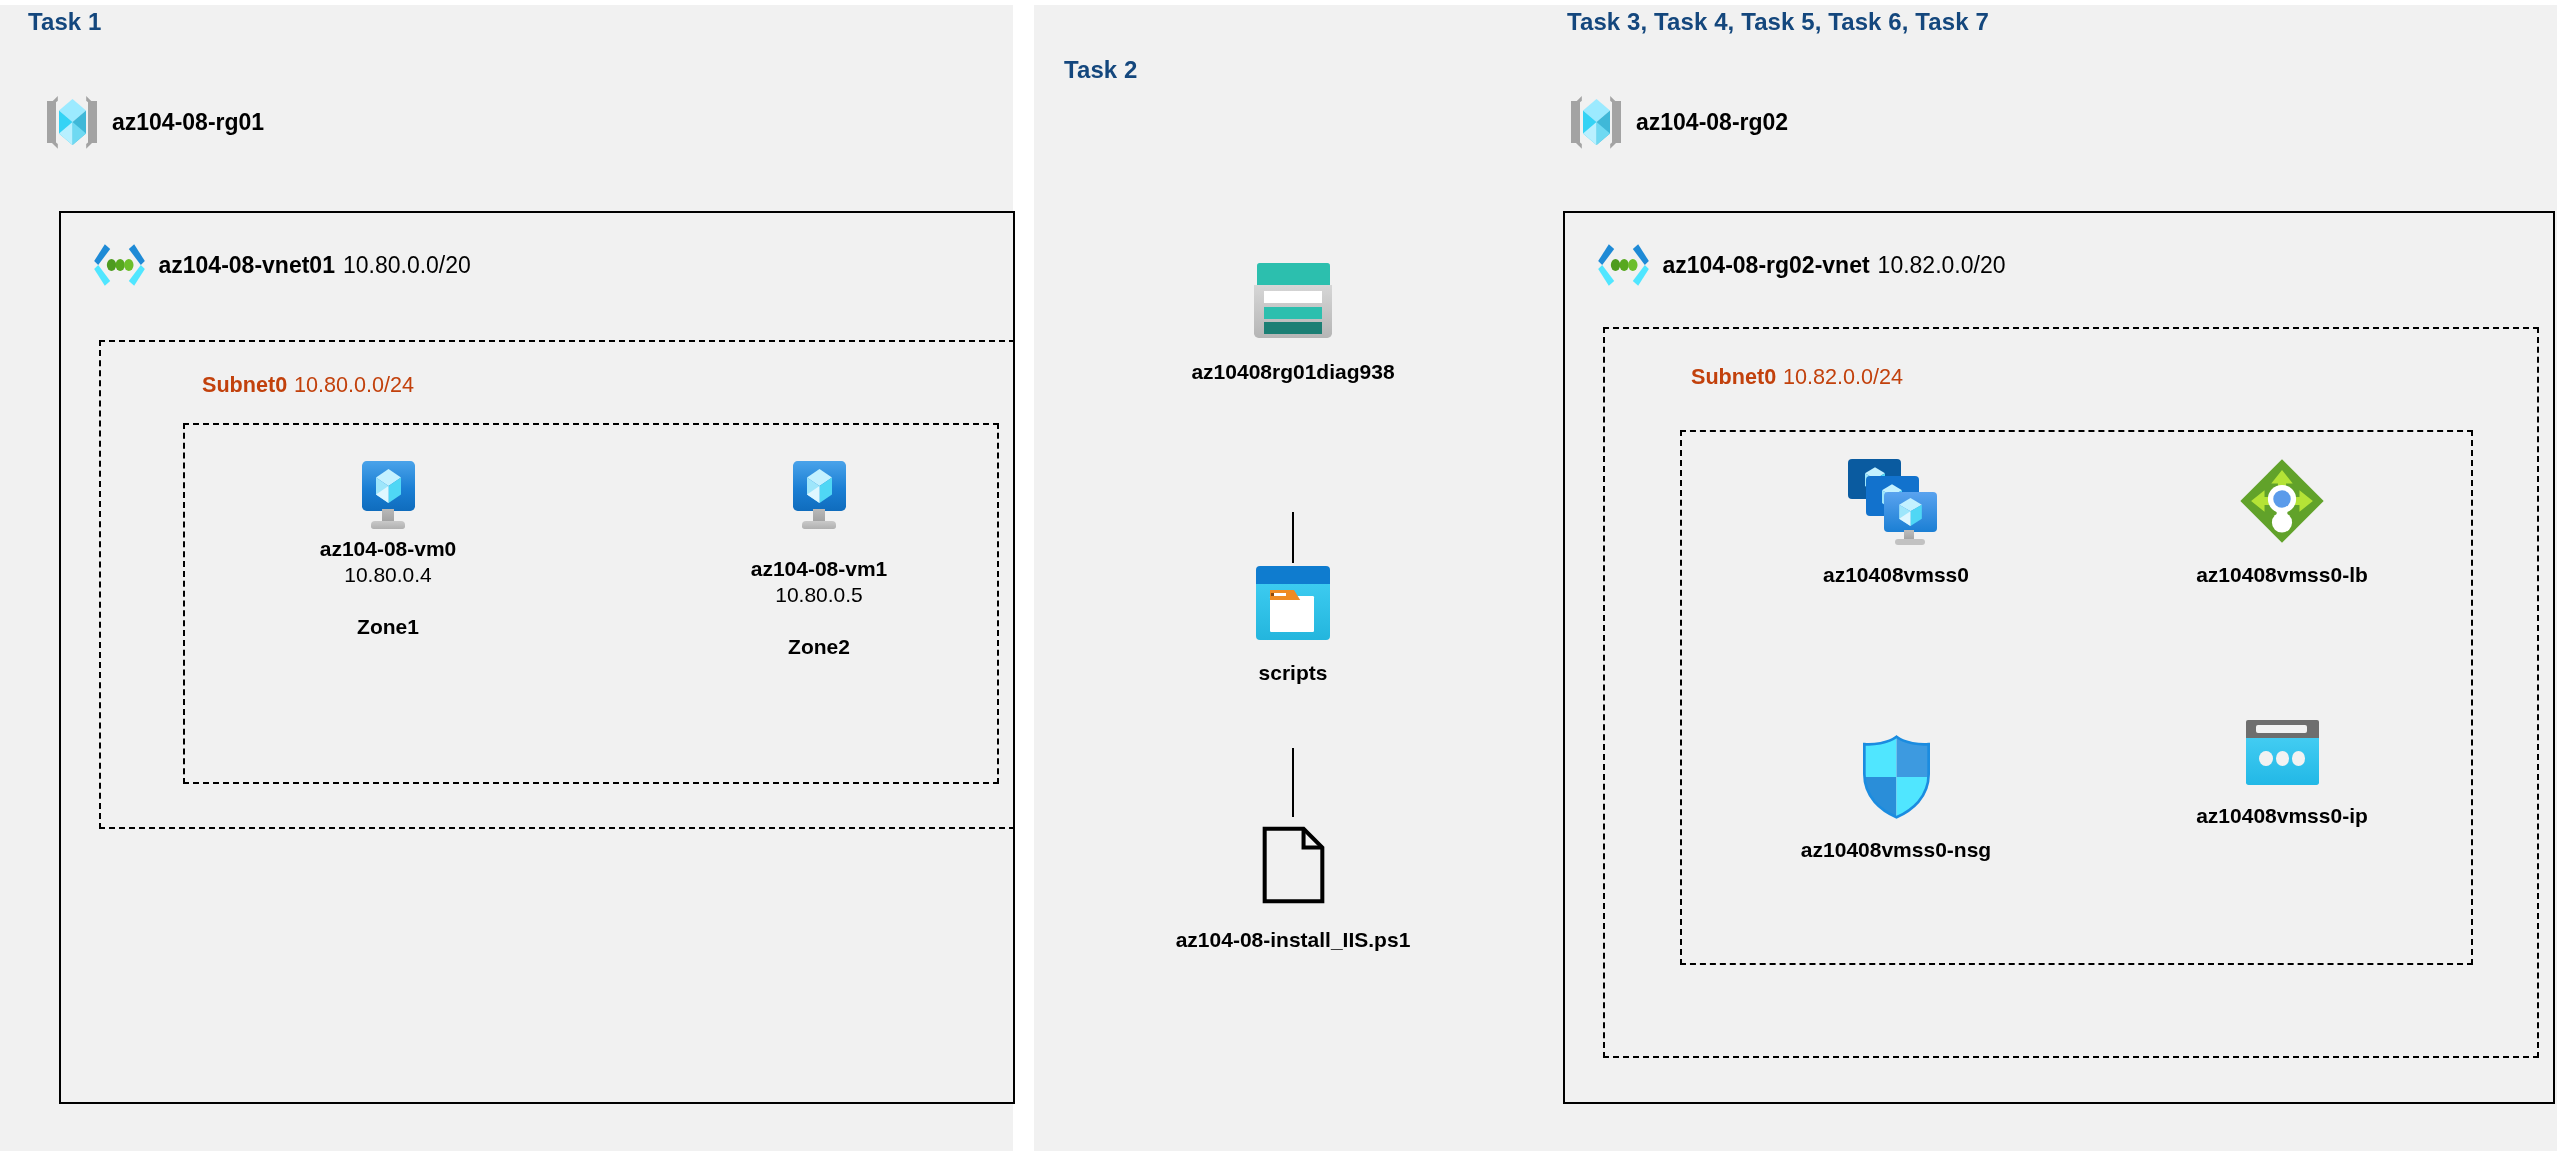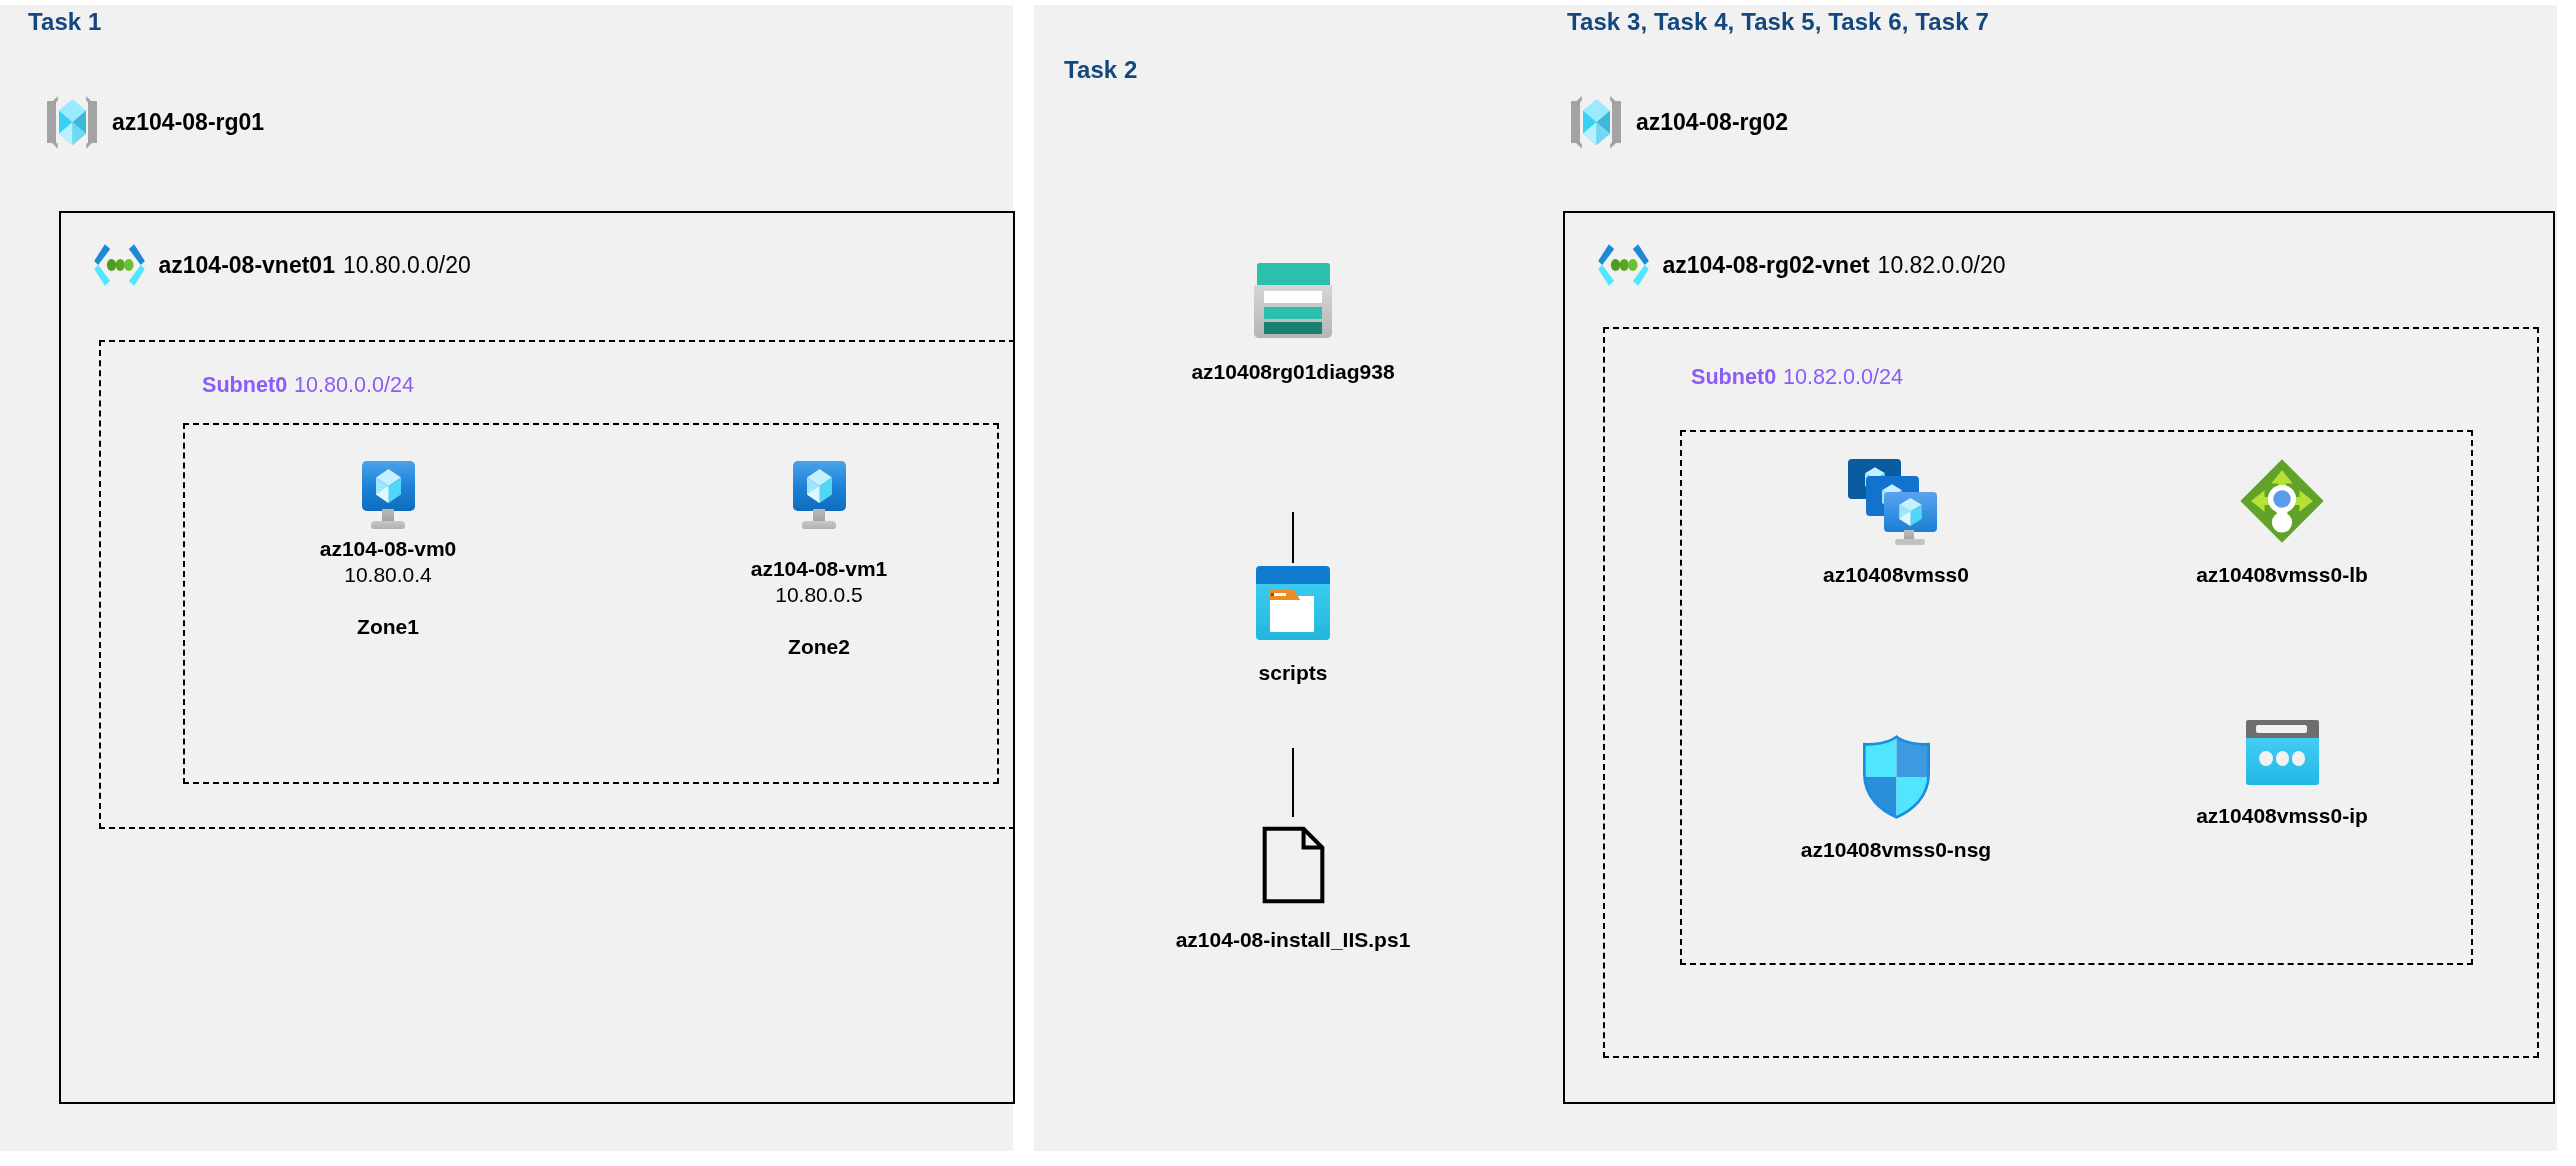--- a/index.html
+++ b/index.html
@@ -12,21 +12,21 @@
 
   .rg-row{position:absolute;display:flex;align-items:center;gap:15px;}
   .rg-name{font-size:23px;font-weight:bold;color:#000;white-space:nowrap;}
 
   .vnet-box{position:absolute;border:2.7px solid #000;background:transparent;box-sizing:border-box;}
   .vnet-head{position:absolute;display:flex;align-items:center;gap:13.5px;white-space:nowrap;}
   .vnet-name{font-size:23px;font-weight:bold;color:#000;}
   .vnet-cidr{font-size:23px;font-weight:normal;color:#000;margin-left:8px;}
 
   .subnet-box{position:absolute;border:2.7px dashed #000;box-sizing:border-box;}
-  .subnet-head{position:absolute;font-size:21.6px;color:#8b5cf6;white-space:nowrap;}
+  .subnet-head{position:absolute;font-size:21.6px;color:#c2410c;white-space:nowrap;}
   .subnet-head b{font-weight:bold;}
   .subnet-head span{font-weight:normal;margin-left:6.7px;}
 
   .inner-box{position:absolute;border:2.7px dashed #000;box-sizing:border-box;}
 
   .node{position:absolute;display:flex;flex-direction:column;align-items:center;width:216px;}
   .node .cap{font-size:21px;font-weight:bold;color:#000;text-align:center;white-space:nowrap;line-height:1.25;}
   .node .sub{font-size:21px;font-weight:normal;color:#000;text-align:center;white-space:nowrap;line-height:1.25;}
   .node .zone{font-size:21px;font-weight:bold;color:#000;text-align:right;margin-top:26px;}
 

